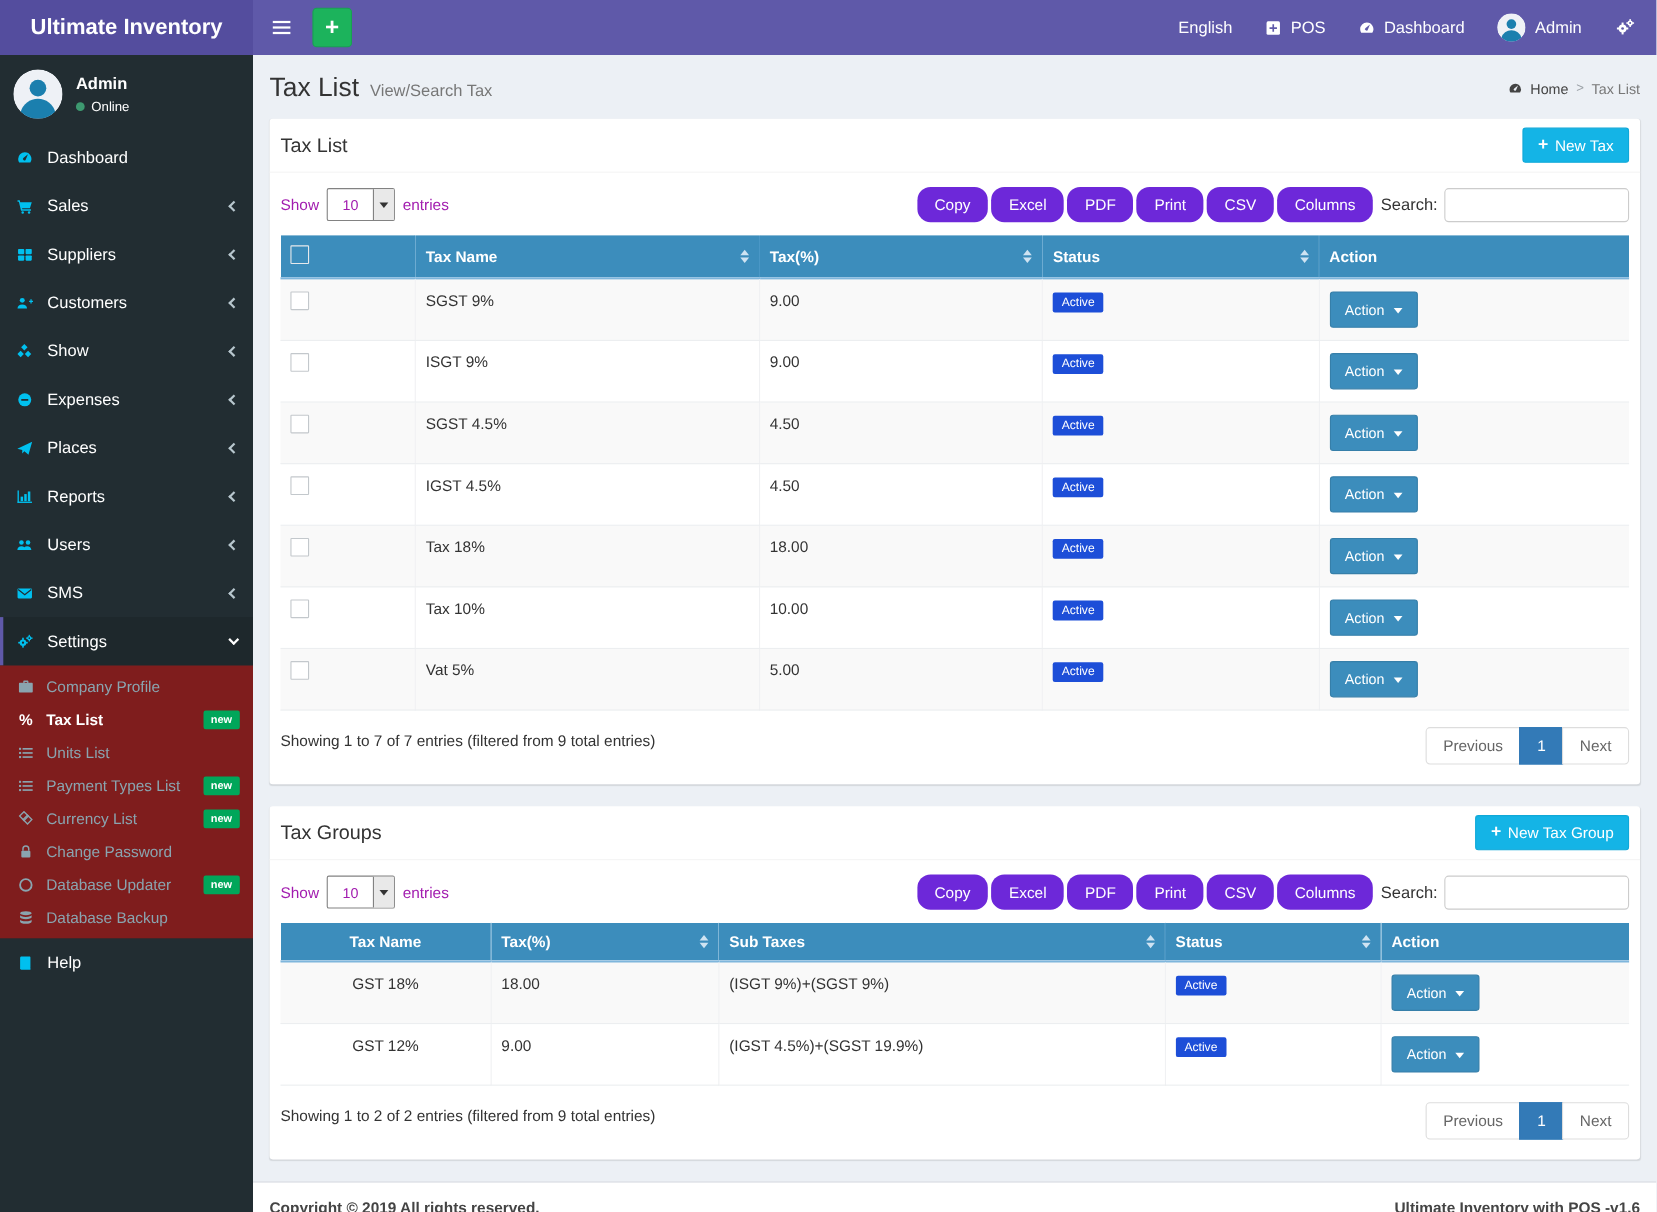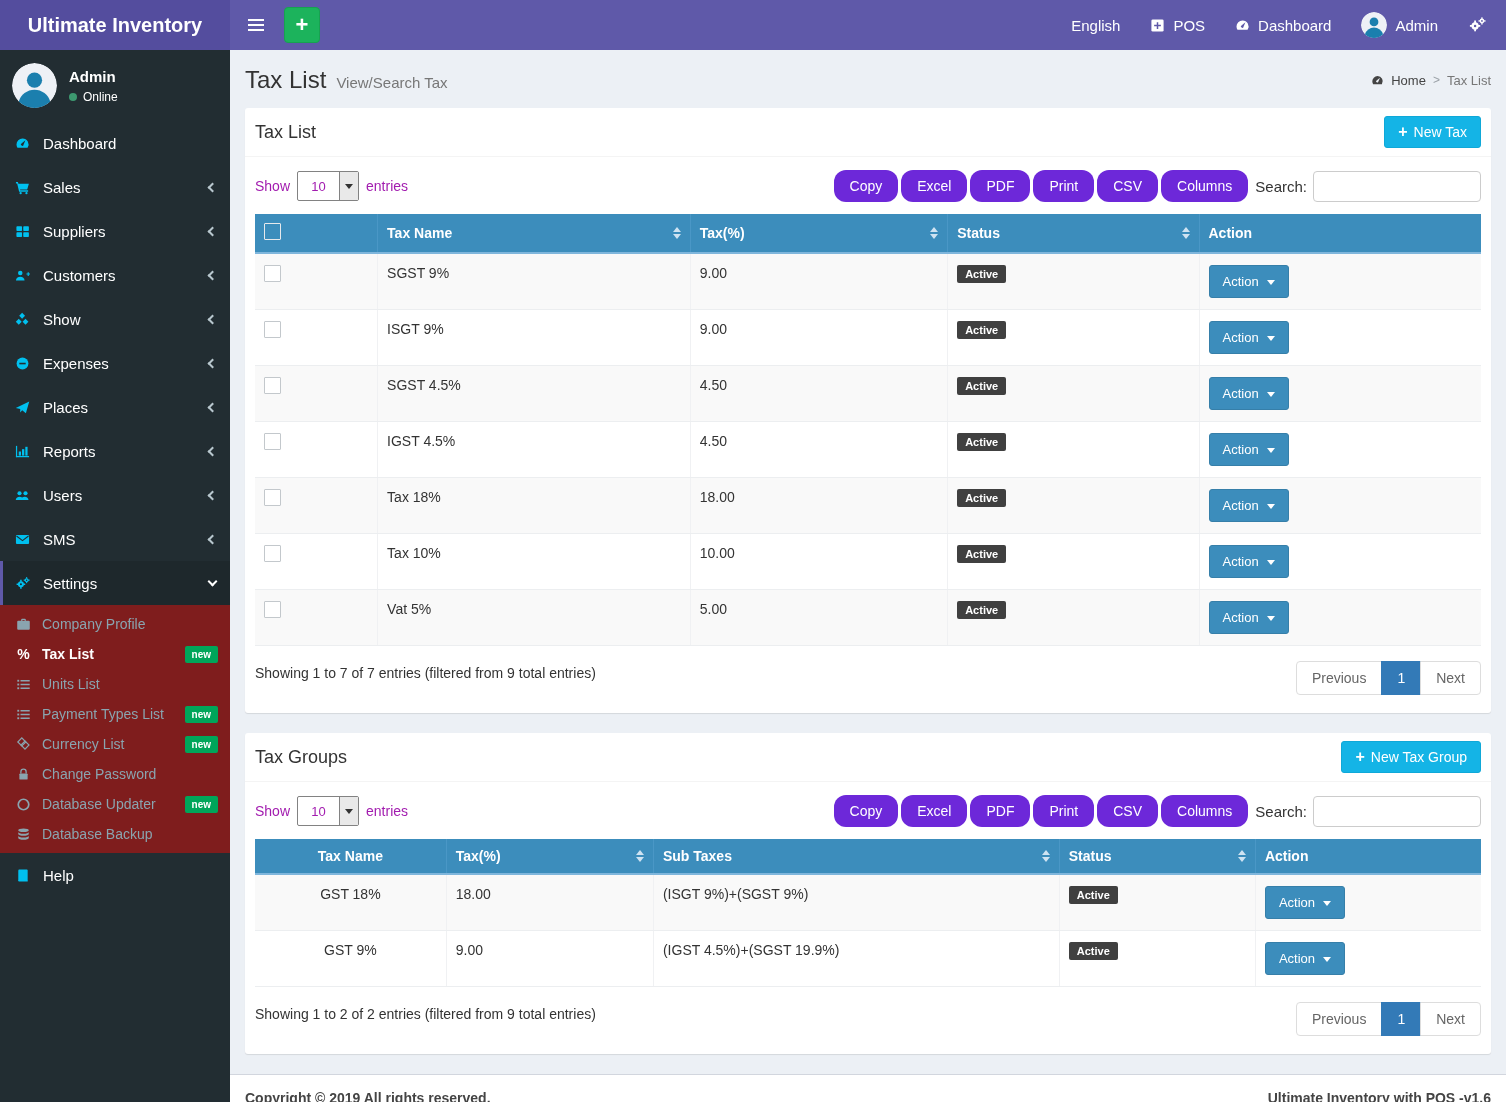--- a/index.html
+++ b/index.html
@@ -71,21 +71,21 @@
   .data-table thead th:last-child { border-right:none; }
   .sort { position:absolute; right:9px; top:50%; transform:translateY(-50%); display:flex; flex-direction:column; gap:2px; }
   .sort i { width:0; height:0; border-left:4px solid transparent; border-right:4px solid transparent; display:block; }
   .sort .up { border-bottom:5px solid #cfe3f2; }
   .sort .down { border-top:5px solid #cfe3f2; }
   .data-table tbody td { padding:11px 9px; border-bottom:1px solid #eceef0; border-right:1px solid #f0f1f3; vertical-align:top; height:51px; color:#333; }
   .data-table tbody td:last-child { border-right:none; }
   .data-table tbody tr:nth-child(odd) { background:#f9f9f9; }
   .cb { width:17px; height:17px; display:inline-block; border:1px solid #c3c8cc; background:#fff; border-radius:1px; cursor:pointer; }
   .cb.head { background:transparent; border-color:#e6e9ec; }
-  .badge-active { background:#404040; color:#fff; font-size:11px; font-weight:bold; padding:3px 8px; border-radius:2px; display:inline-block; }
+  .badge-active { background:#1d4ed8; color:#fff; font-size:11px; font-weight:normal; padding:3px 8px; border-radius:2px; display:inline-block; }
   .btn-action { background:#3c8dbc; border:1px solid #367fa9; color:#fff; font-size:13px; padding:8px 13px; border-radius:3px; display:inline-flex; align-items:center; gap:8px; cursor:pointer; }
   .caret { width:0; height:0; border:4px solid transparent; border-top:5px solid #fff; margin-top:5px; }
 
   .table-footer { display:flex; align-items:flex-start; justify-content:space-between; padding:15px 10px 18px; }
   .summary { font-size:14px; color:#333; padding-top:4px; }
   .pagination { display:flex; }
   .page-btn { border:1px solid #ddd; background:#fff; color:#666; padding:8px 15px; font-size:14px; margin-left:-1px; cursor:pointer; }
   .page-btn.first { border-radius:4px 0 0 4px; margin-left:0; }
   .page-btn.last { border-radius:0 4px 4px 0; }
   .page-btn.active { background:#337ab7; border-color:#337ab7; color:#fff; }
@@ -566,21 +566,21 @@
             <td class="c-name">GST 18%</td>
             <td>18.00</td>
             <td>(ISGT 9%)+(SGST 9%)</td>
             <td><span class="badge-active">Active</span></td>
             <td><button class="btn-action">
                   <span>Action</span>
                   <i class="caret"></i>
                 </button></td>
           </tr>
           <tr>
-            <td class="c-name">GST 9%</td>
+            <td class="c-name">GST 12%</td>
             <td>9.00</td>
             <td>(IGST 4.5%)+(SGST 19.9%)</td>
             <td><span class="badge-active">Active</span></td>
             <td><button class="btn-action">
                   <span>Action</span>
                   <i class="caret"></i>
                 </button></td>
           </tr>
         </tbody>
       </table>

